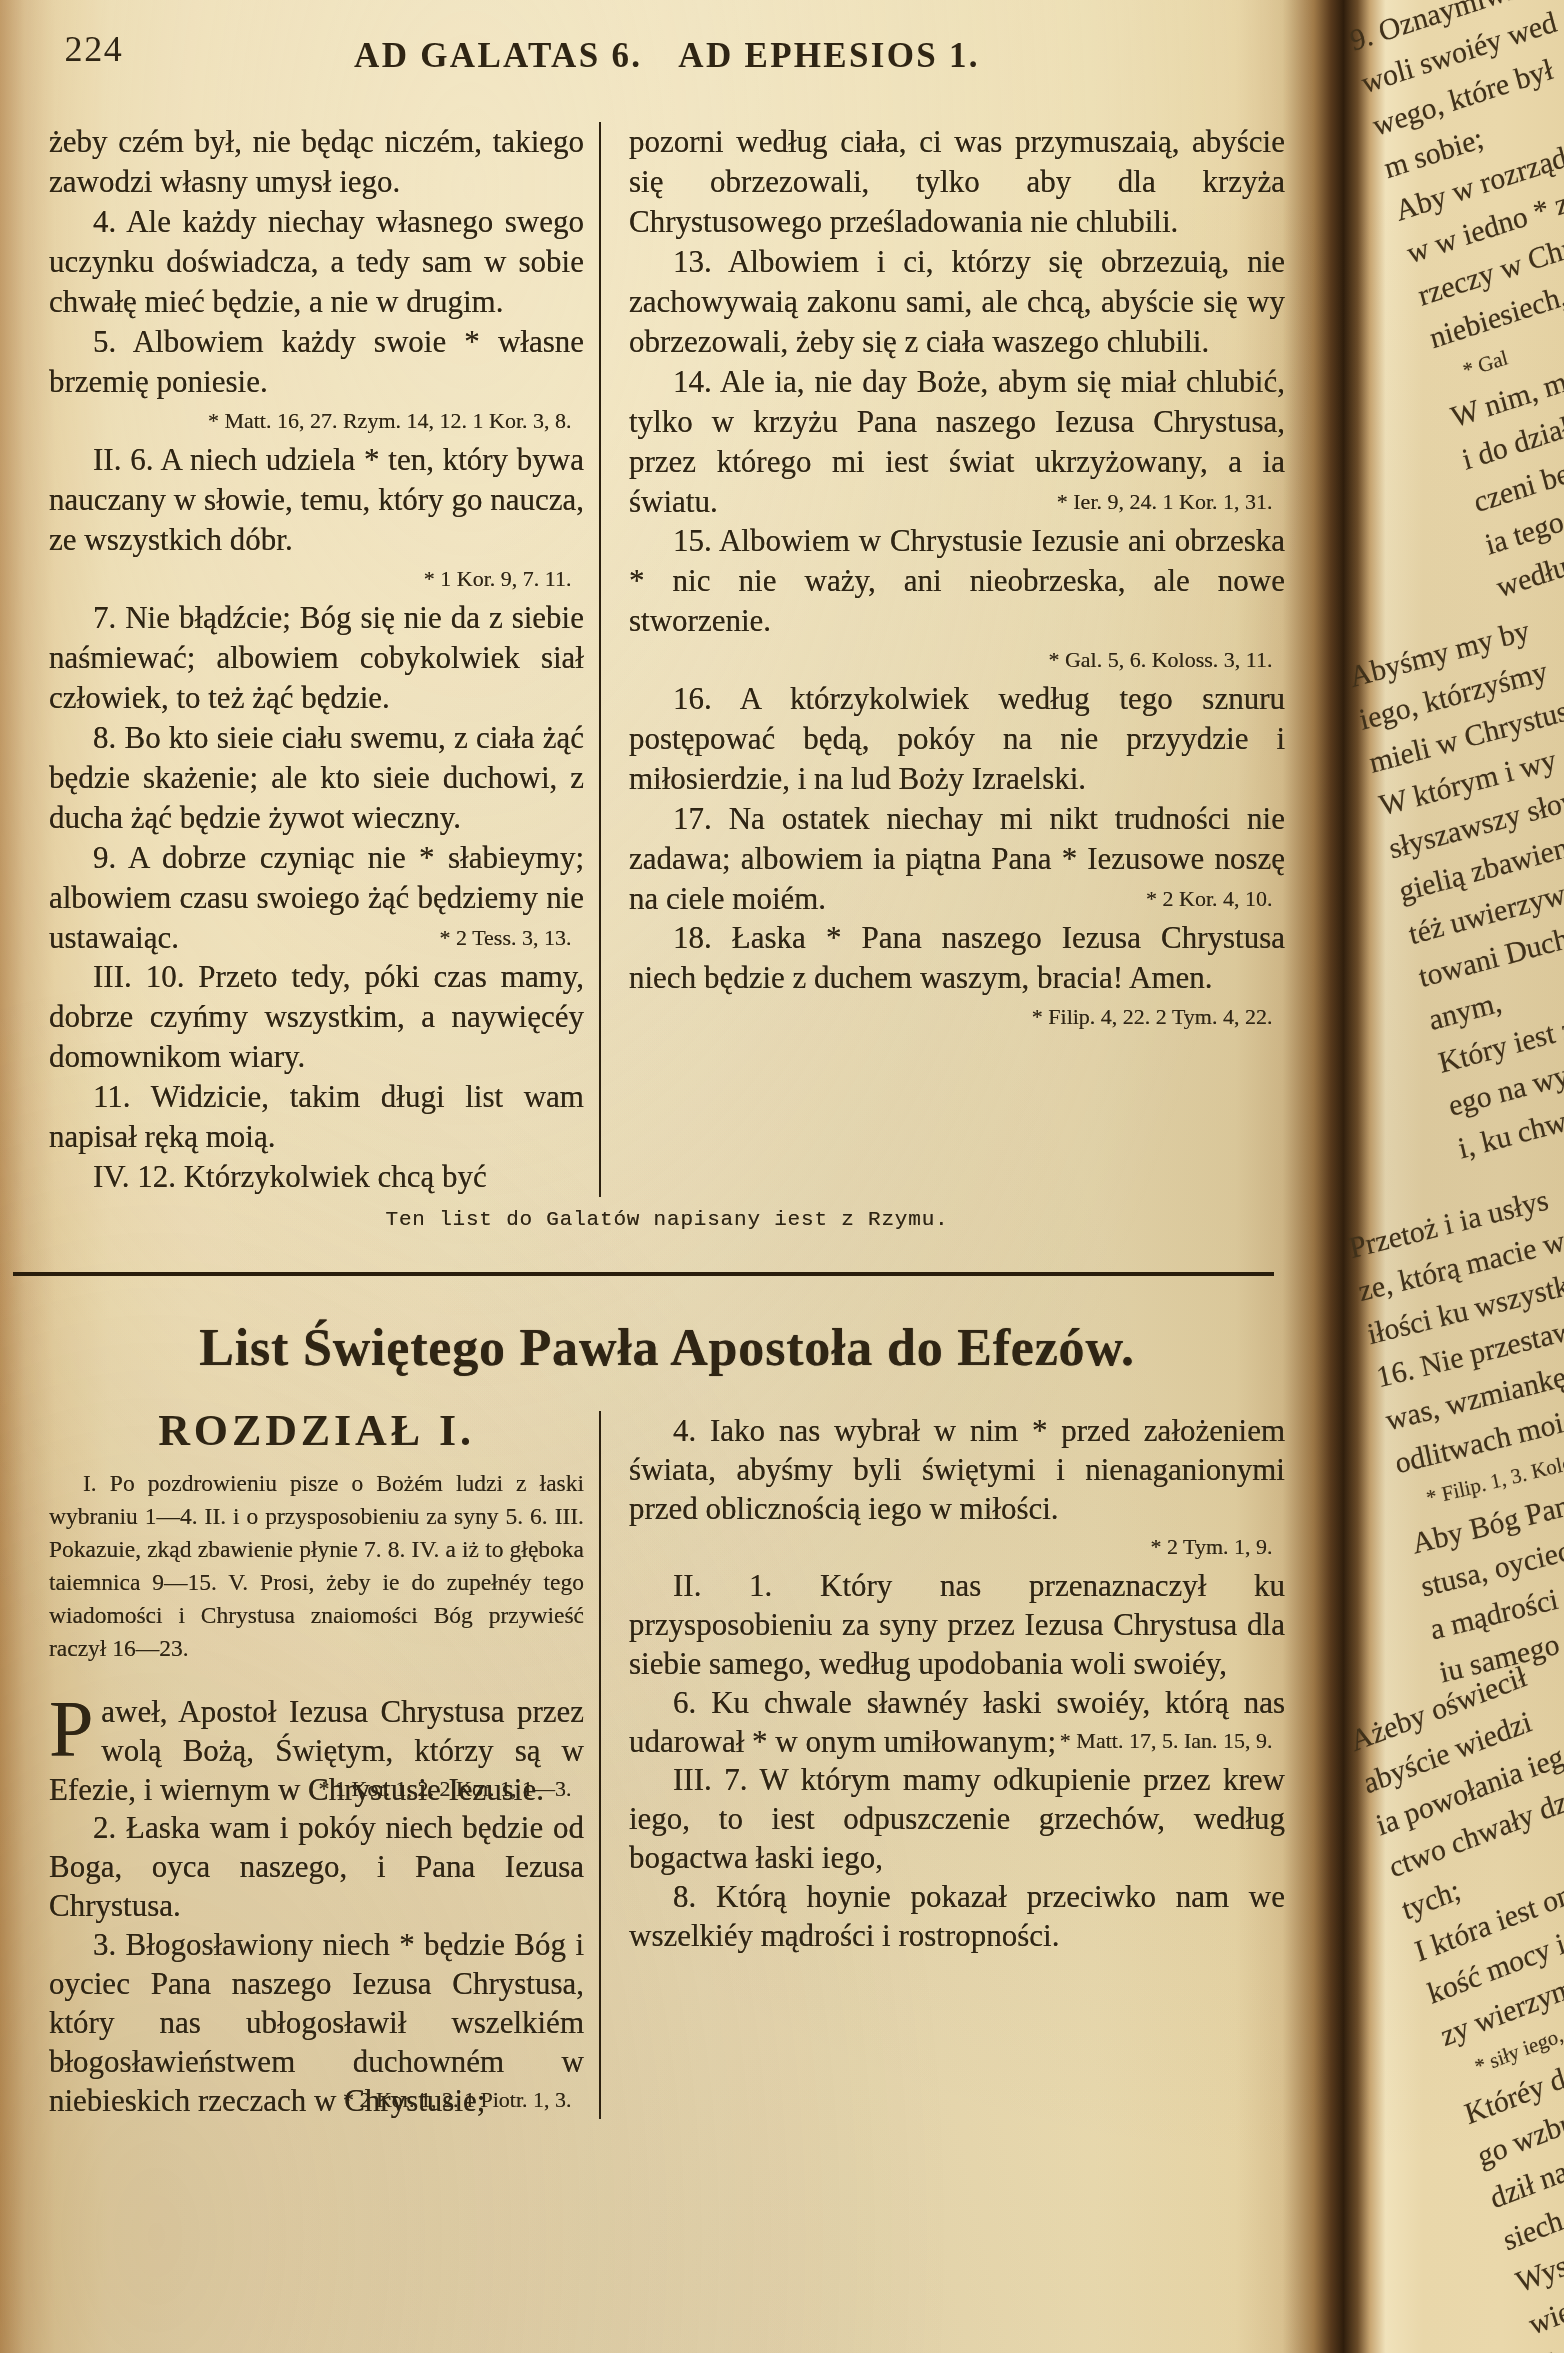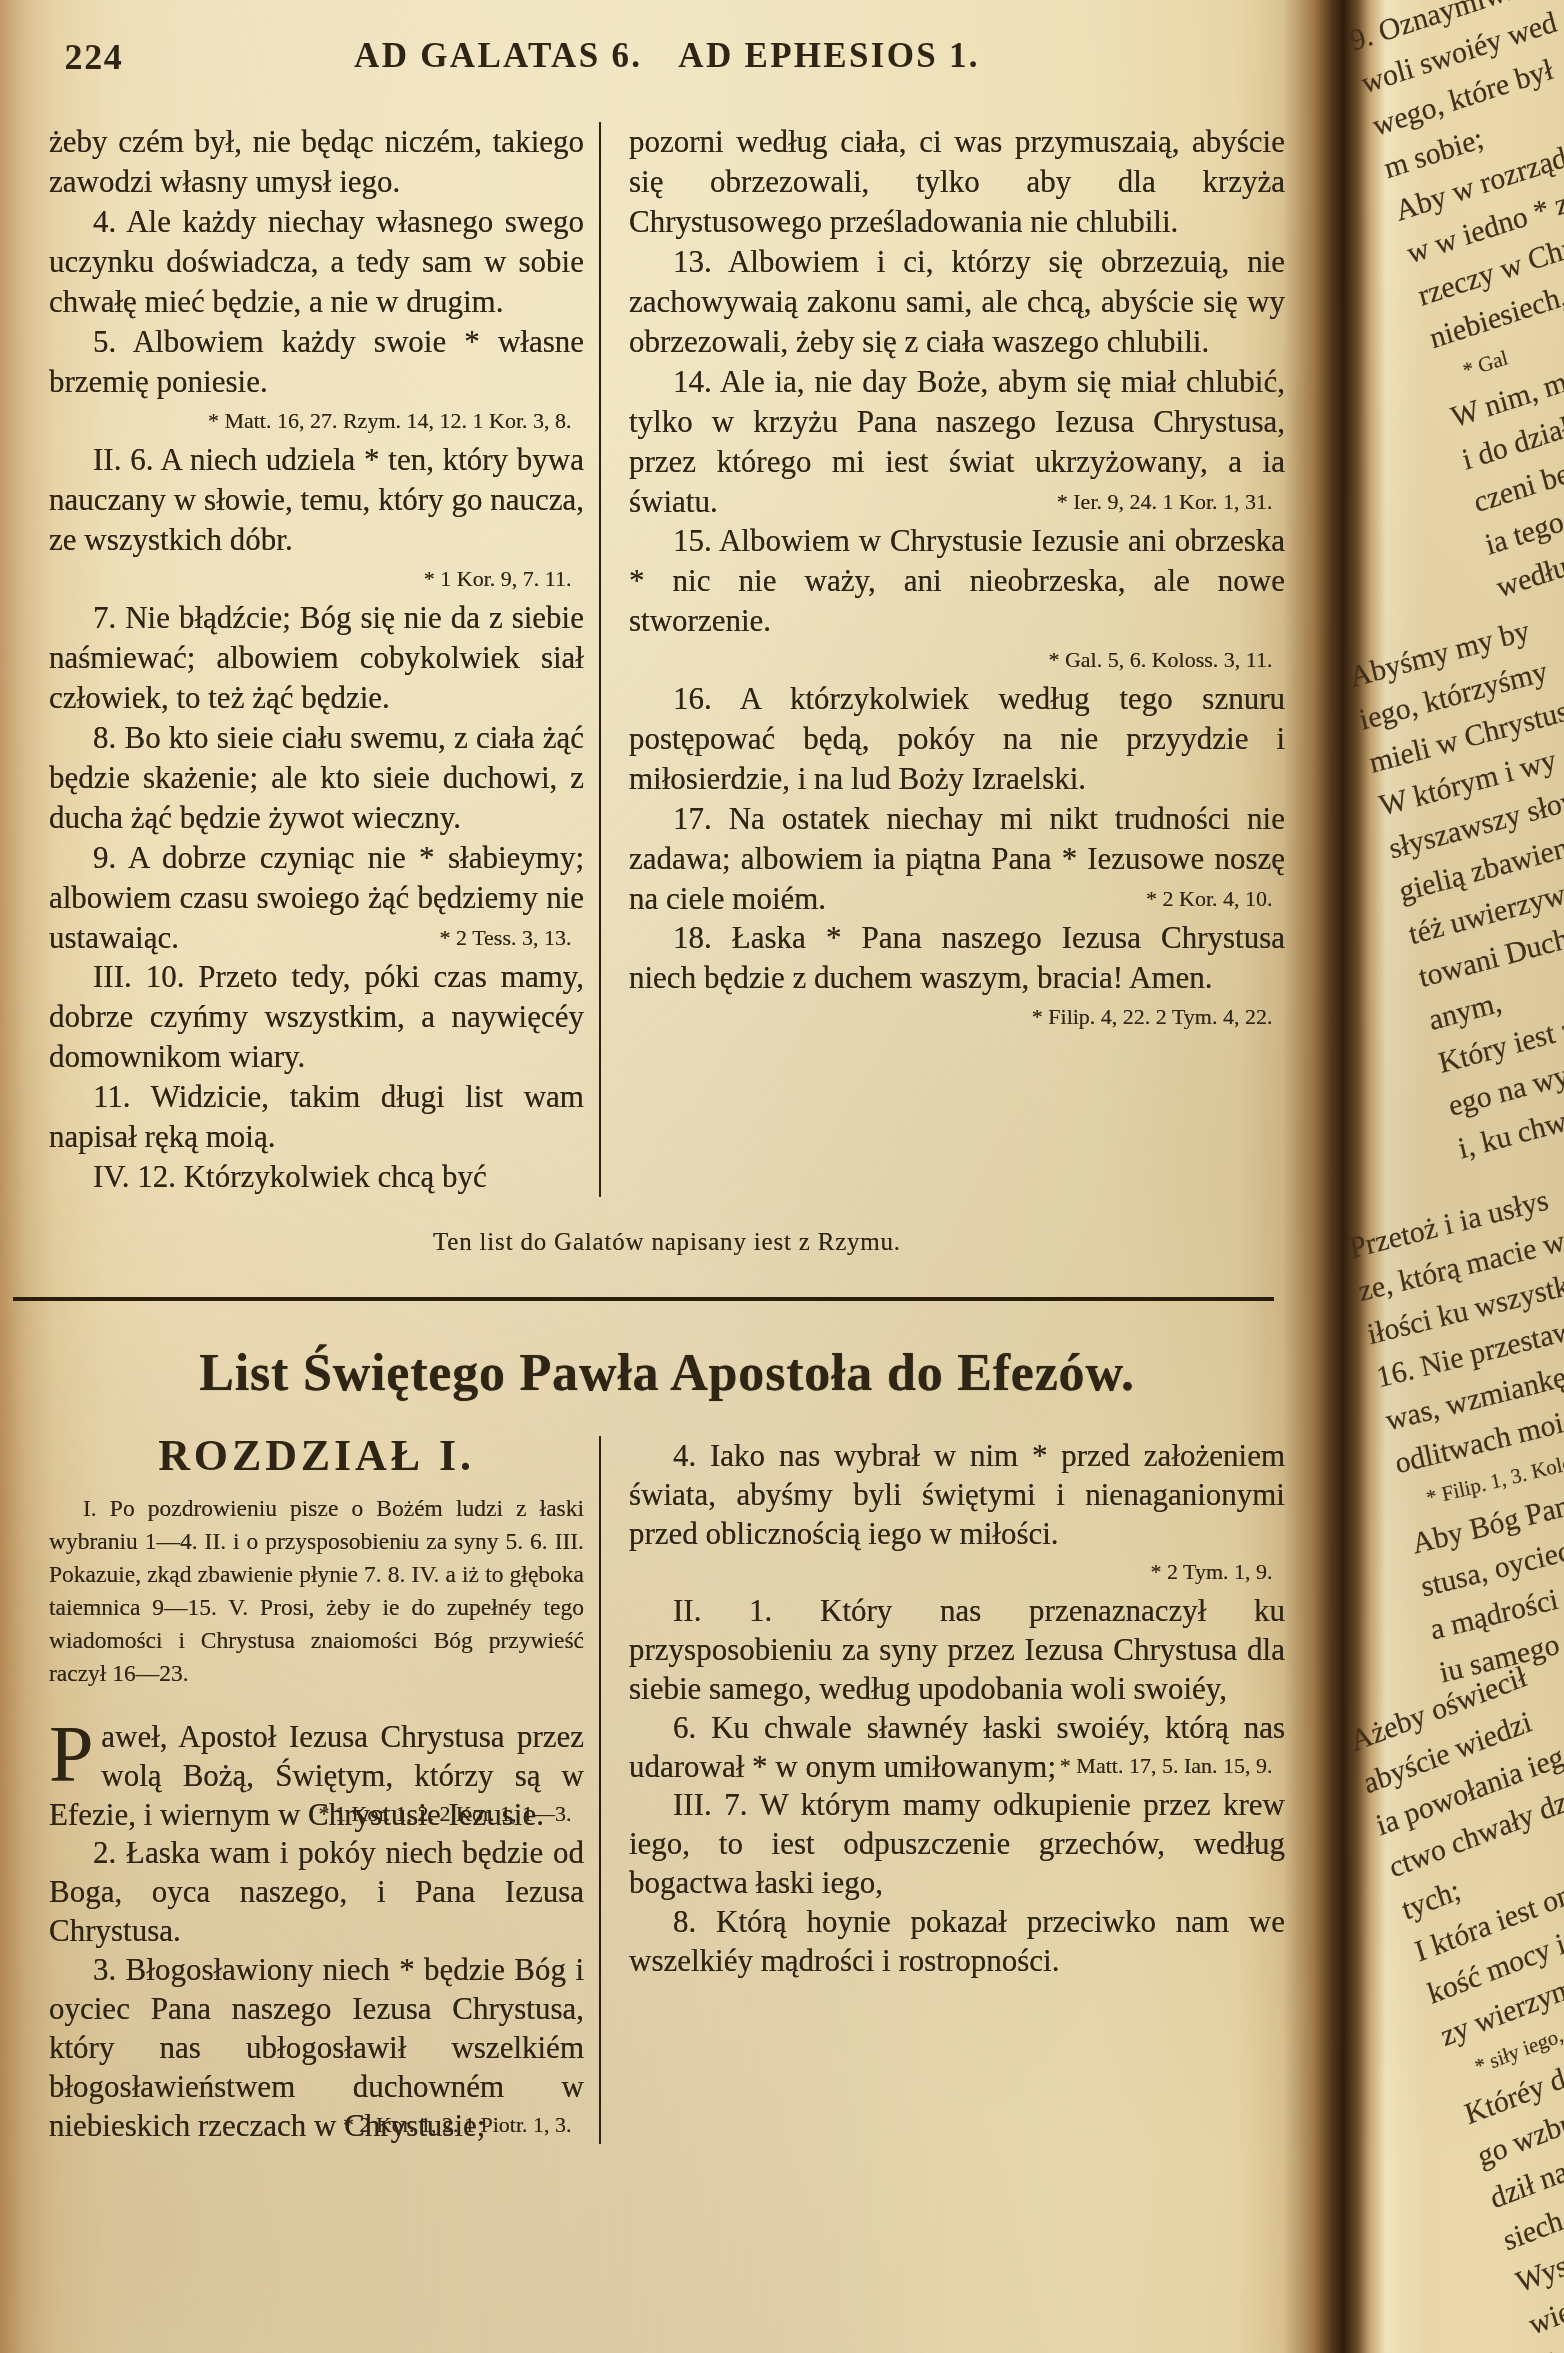--- a/index.html
+++ b/index.html
@@ -18,40 +18,40 @@
   }
   .texture{position:absolute;inset:0;pointer-events:none;
     background:
       radial-gradient(ellipse at 85% 50%, rgba(80,55,25,0.10), rgba(0,0,0,0) 60%),
       radial-gradient(ellipse at 50% 120%, rgba(110,80,40,0.12), rgba(0,0,0,0) 50%);
   }
 
   
   .page{position:absolute;left:49px;top:0;width:1236px;}
   .page-header{position:relative;height:86px;padding-top:36px;}
-  .page-number{position:absolute;left:15.6px;top:36px;font-size:36px;font-weight:700;letter-spacing:1.6px;}
+  .page-number{position:absolute;left:15.6px;top:28px;font-size:36px;font-weight:400;letter-spacing:1.6px;}
   .running-title{text-align:center;font-size:35px;font-weight:700;letter-spacing:2.3px;}
   .running-title .gap{display:inline-block;width:36px;}
 
   .cols{display:flex;align-items:stretch;}
   .col-left{width:552px;padding-right:15px;box-sizing:border-box;border-right:2.3px solid #2c2110;}
   .col-right{flex:1;padding-left:28px;}
 
   .cols, .verse{font-size:31px;line-height:40px;}
   .cols.lower, .cols.lower .verse{line-height:39px;}
   .verse{margin:0;text-align:justify;text-indent:44px;
     text-shadow:0 0 0.5px rgba(44,33,16,0.75);}
   .verse.noindent{text-indent:0;}
   .ref{font-size:22px;line-height:38px;text-align:right;padding-right:12.5px;
     text-shadow:0 0 0.4px rgba(44,33,16,0.6);}
   .ref.pull{margin-top:-39px;}
   .dropcap{float:left;font-size:80px;line-height:64px;padding:4.7px 7.8px 0 0;}
 
-  .colophon{margin-top:31px;text-align:center;font-size:25px;letter-spacing:0.8px;
-    text-shadow:0 0 0.4px rgba(44,33,16,0.6);}
+  .colophon{margin-top:11px;text-align:center;font-size:21px;letter-spacing:0.8px;
+    text-shadow:0 0 0.4px rgba(44,33,16,0.6);font-family:Liberation Mono, monospace;}
 
   .rule{border:none;border-top:4.7px solid #291d0c;margin:41px 0 0 -36px;width:1261px;}
 
   .book-title{margin:42px 0 34px 0;text-align:center;font-size:52px;font-weight:700;
     letter-spacing:0.8px;text-shadow:0 0 0.8px rgba(41,29,12,0.8);}
 
   .chapter-heading{margin:0 0 17px 0;text-align:center;font-size:44px;font-weight:700;letter-spacing:3.9px;}
   .summary{font-size:23.5px;line-height:33px;text-align:justify;text-indent:34px;
     margin-bottom:27px;text-shadow:0 0 0.4px rgba(44,33,16,0.6);}
 

